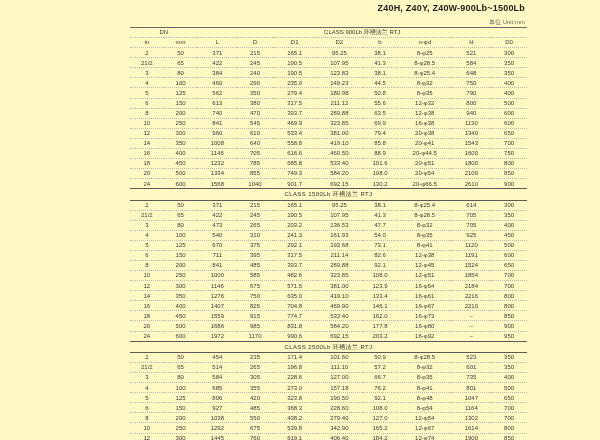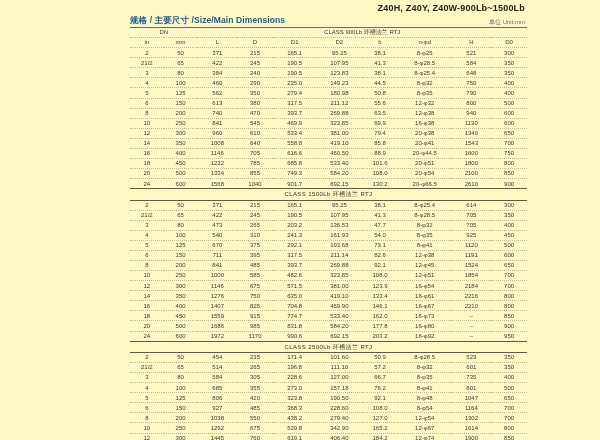--- a/index.html
+++ b/index.html
@@ -42,24 +42,20 @@
     border-bottom:2px solid #3f3f3f;
   }
 </style>
 </head>
 <body>
 
 <div class="sheet">
 
   <div class="doc-title">Z40H, Z40Y, Z40W-900Lb~1500Lb</div>
 
-  <div class="heading">
-    <span class="zh">规格 / 主要尺寸</span>
-    <span class="en">/Size/Main Dimensions</span>
-  </div>
 
   <div class="unit">单位 Unit:mm</div>
 
   <table class="dims">
     <colgroup>
       <col style="width:8.5%">
         <col style="width:8.5%">
         <col style="width:10%">
       <col style="width:9%">
         <col style="width:11%">

